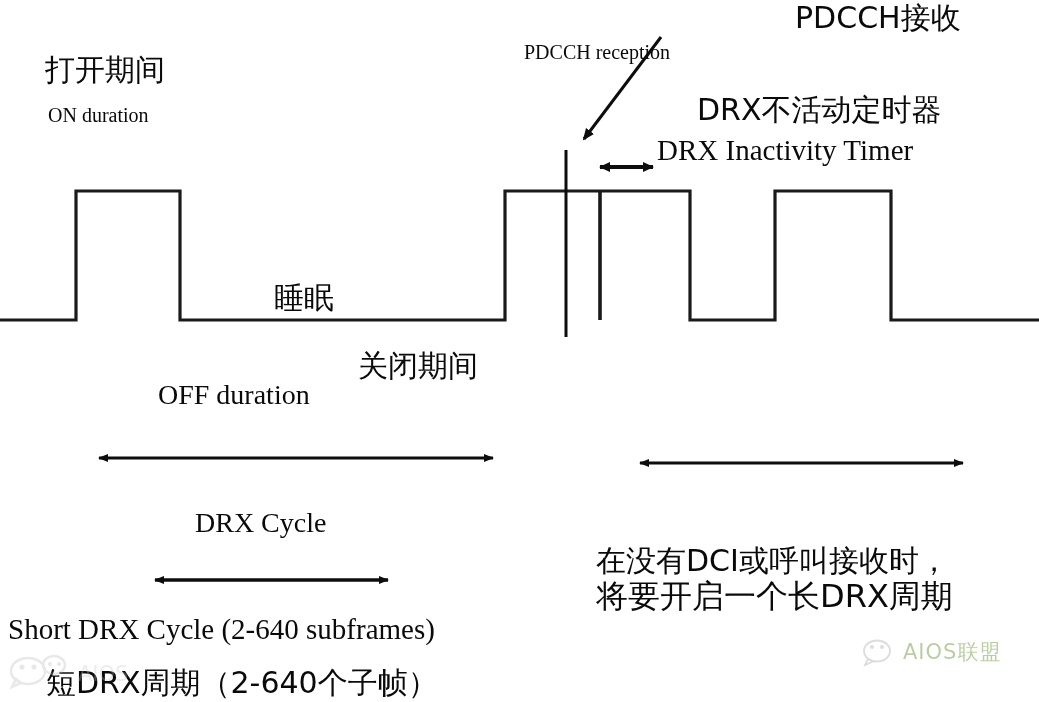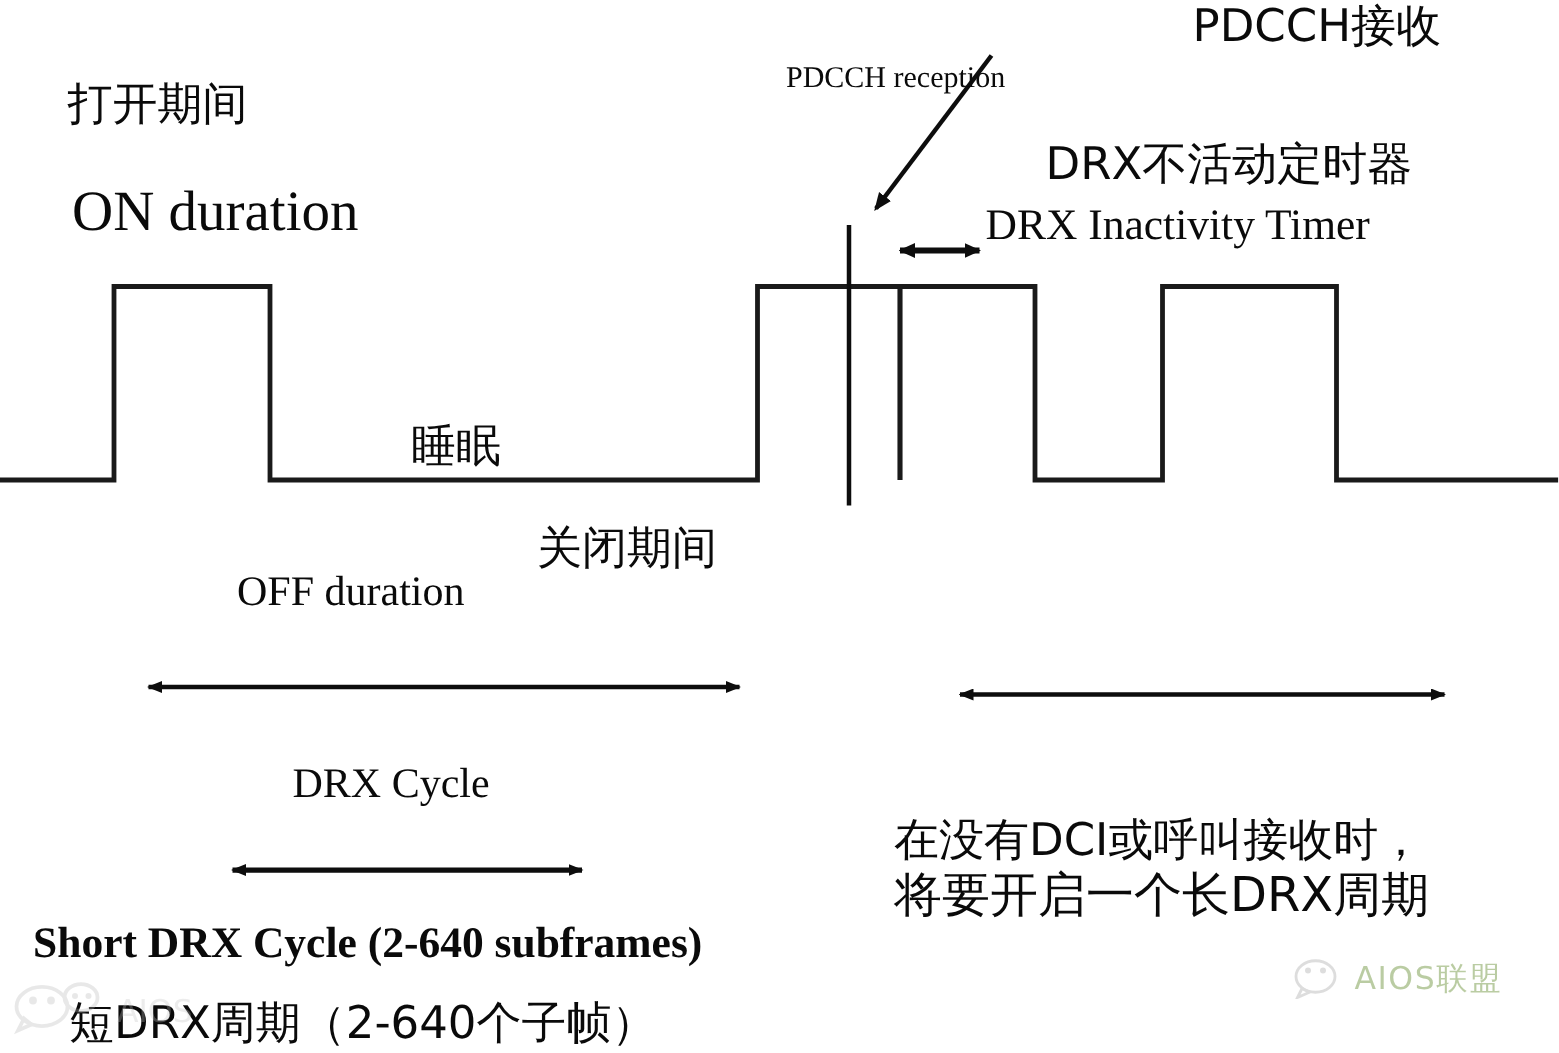--- a/index.html
+++ b/index.html
@@ -27,36 +27,36 @@
     position: absolute;
     white-space: pre;
     line-height: 1.18;
     color: #0a0a0a;
   }
   .en { font-family: "Liberation Serif", "DejaVu Serif", serif; }
   .cn { font-family: "DejaVu Sans", "Liberation Sans", sans-serif; }
 
   
   #label-on-duration-cn { left: 45px;  top: 52px;  font-size: 30px; }
-  #label-on-duration-en { left: 48px;  top: 119px; font-size: 38px; text-align: center; }
+  #label-on-duration-en { left: 48px;  top: 104px; font-size: 20px; text-align: center; }
 
   #label-pdcch-reception-en { left: 524px; top: 4px;  font-size: 20px; margin-top: 37px; }
   #label-pdcch-reception-cn { left: 795px; top: 0px;  font-size: 30px; }
 
   #label-inactivity-cn { left: 697px; top: 92px;  font-size: 30px; }
   #label-inactivity-en { left: 657px; top: 133px; font-size: 29px; }
 
   #label-sleep-cn { left: 274px; top: 280px; font-size: 30px; }
 
   #label-off-duration-en { left: 158px; top: 350px; font-size: 28px; margin-top: 28px; }
   #label-off-duration-cn { left: 358px; top: 348px; font-size: 30px; }
 
   #label-drx-cycle-en { left: 195px; top: 506px; font-size: 28px; }
 
-  #label-short-drx-en { left: 22px;  top: 612px; font-size: 29px; font-weight: bold; }
+  #label-short-drx-en { left: 8px;  top: 612px; font-size: 29px; }
   #label-short-drx-cn { left: 46px;  top: 665px; font-size: 30px; }
 
   #label-long-drx-line1 { left: 596px; top: 543px; font-size: 30px; }
   #label-long-drx-line2 { left: 596px; top: 578px; font-size: 32px; }
   #label-long-drx-line3 { left: 604px; top: 627px; font-size: 30px; }
 
   
   .watermark {
     position: absolute;
     opacity: 0.30;

